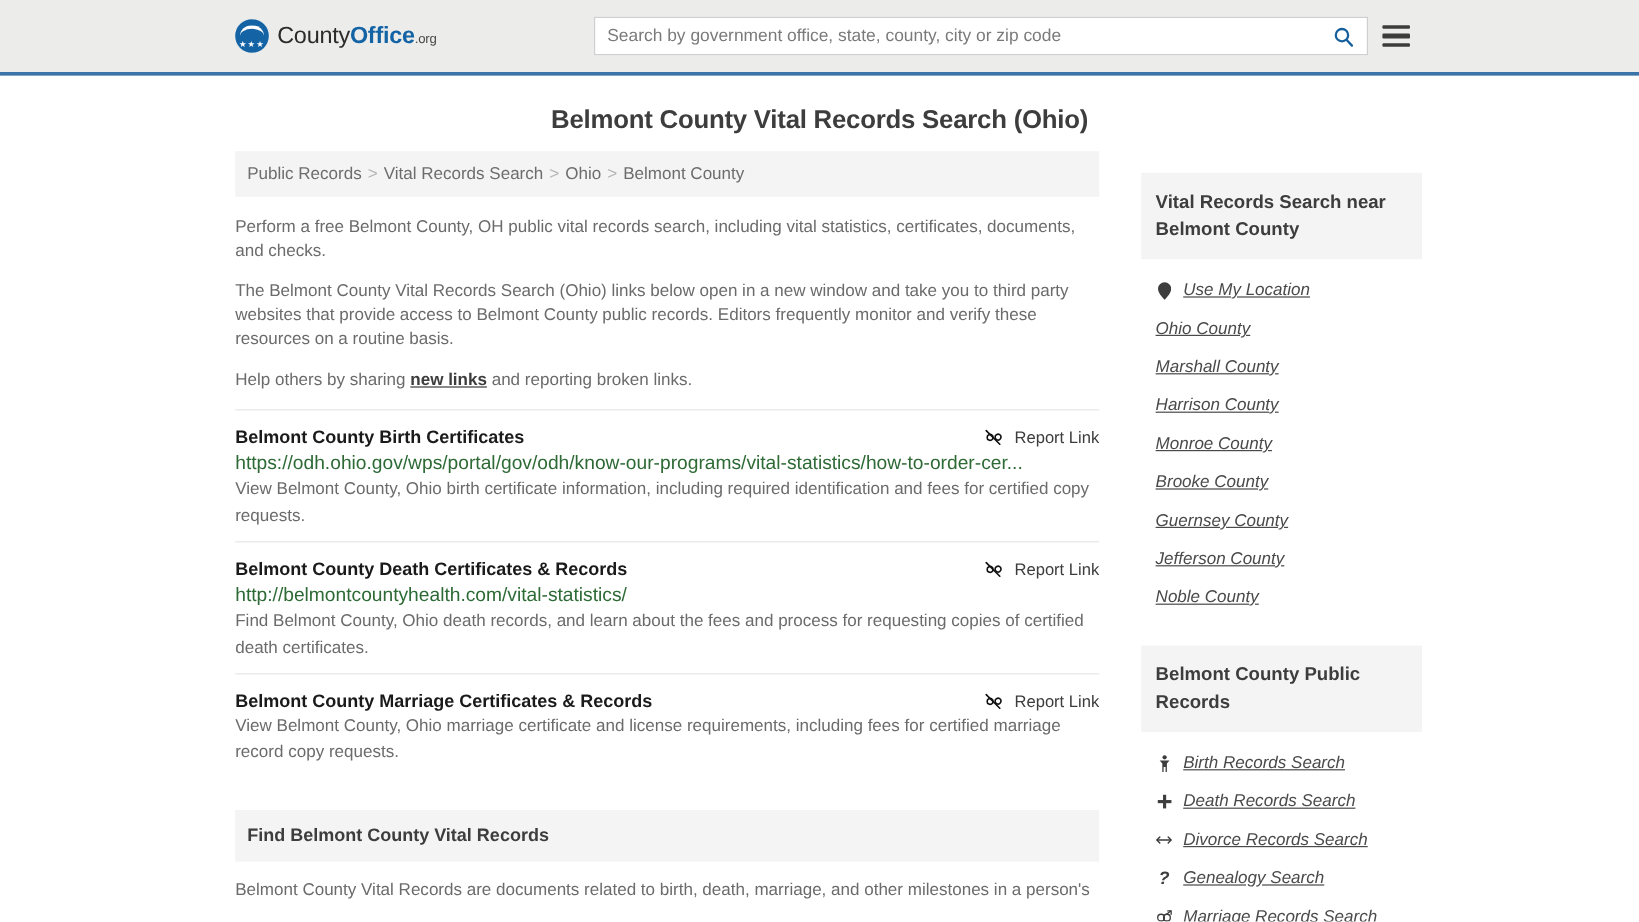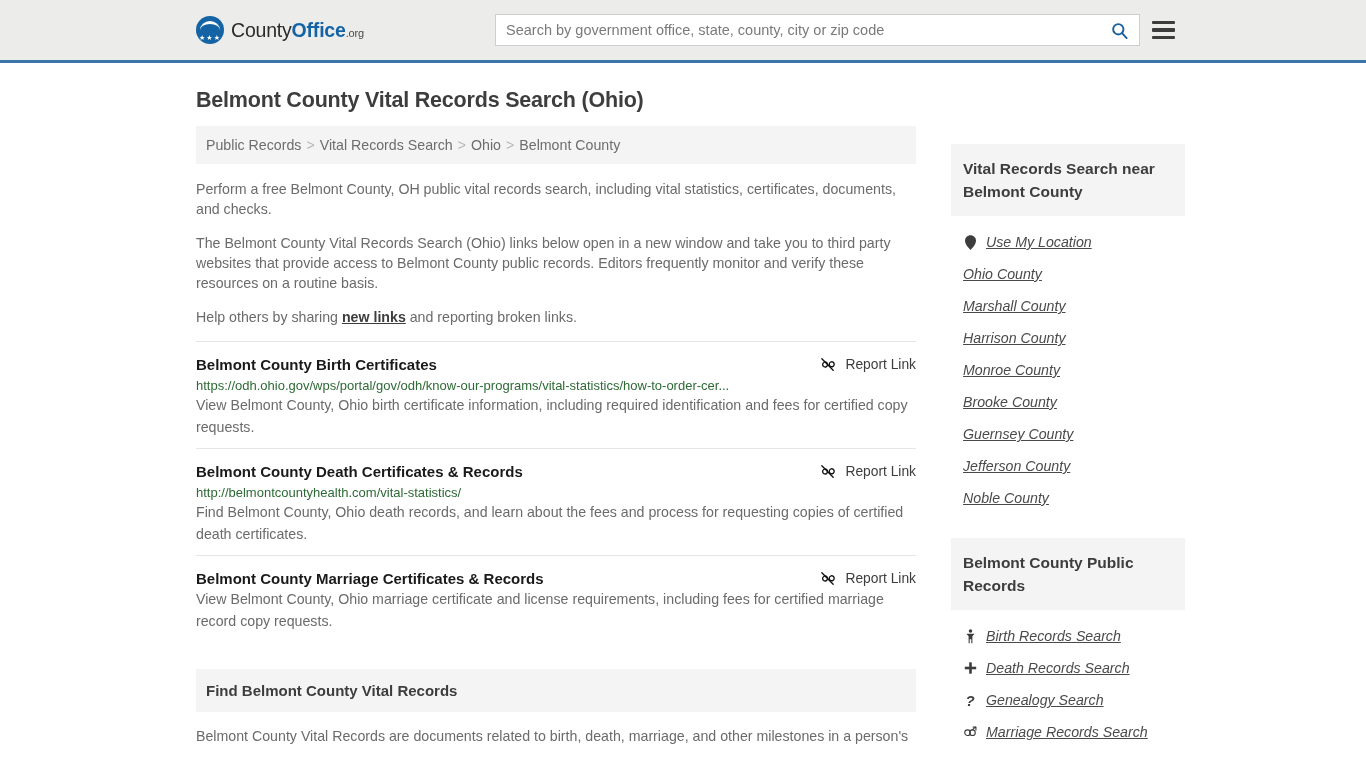--- a/index.html
+++ b/index.html
@@ -125,20 +125,21 @@
   }
   .main-col { width: 720px; flex: none; }
   .side-col { width: 234px; flex: none; padding-top: 18px; }
 
   h1.page-title {
     font-size: 21.5px;
     color: #3d3d3d;
     font-weight: bold;
     margin: 25px 0 13px 0;
     letter-spacing: -0.2px;
+    text-align: center;
   }
 
   .breadcrumb {
     background: #f4f4f4;
     padding: 11px 10px;
     font-size: 14.2px;
     color: #6d6d6d;
     margin-bottom: 15px;
   }
   .breadcrumb a { color: #6d6d6d; text-decoration: none; }
@@ -173,21 +174,21 @@
     display: flex;
     align-items: center;
     gap: 9px;
     font-size: 13.8px;
     color: #3d3d3d;
     cursor: pointer;
     white-space: nowrap;
     padding-left: 20px;
   }
   .result-url {
-    font-size: 13px;
+    font-size: 16px;
     color: #2d6a35;
     margin-top: 5px;
     word-break: break-all;
   }
   .result-desc {
     font-size: 14.2px;
     line-height: 22px;
     color: #6b6b6b;
     margin-top: 1px;
   }
@@ -393,20 +394,30 @@
           <li>
             <span class="side-ico">
               <svg width="13" height="14" viewBox="0 0 16 16" fill="#3d3d3d">
                 <rect x="6.4" y="1" width="3.2" height="14"></rect>
                 <rect x="1" y="6.4" width="14" height="3.2"></rect>
               </svg>
             </span>
             <a>Death Records Search</a>
           </li>
           <li>
+            <span class="side-ico">
+              <svg width="15" height="12" viewBox="0 0 20 12" fill="none" stroke="#3d3d3d" stroke-width="1.7" stroke-linecap="round" stroke-linejoin="round">
+                <line x1="2" y1="6" x2="18" y2="6"></line>
+                <polyline points="5,2.5 1.5,6 5,9.5"></polyline>
+                <polyline points="15,2.5 18.5,6 15,9.5"></polyline>
+              </svg>
+            </span>
+            <a>Divorce Records Search</a>
+          </li>
+          <li>
             <span class="side-ico" style="font-weight:bold;font-size:15px;">?</span>
             <a>Genealogy Search</a>
           </li>
           <li>
             <span class="side-ico">
               <svg width="15" height="14" viewBox="0 0 20 16" fill="none" stroke="#3d3d3d" stroke-width="1.6">
                 <circle cx="6.5" cy="9" r="4"></circle>
                 <circle cx="13.5" cy="9" r="4"></circle>
                 <line x1="13" y1="5" x2="18" y2="1" stroke-linecap="round"></line>
                 <polyline points="14.5,1 18.5,1 18.5,5" stroke-linecap="round" stroke-linejoin="round"></polyline>

